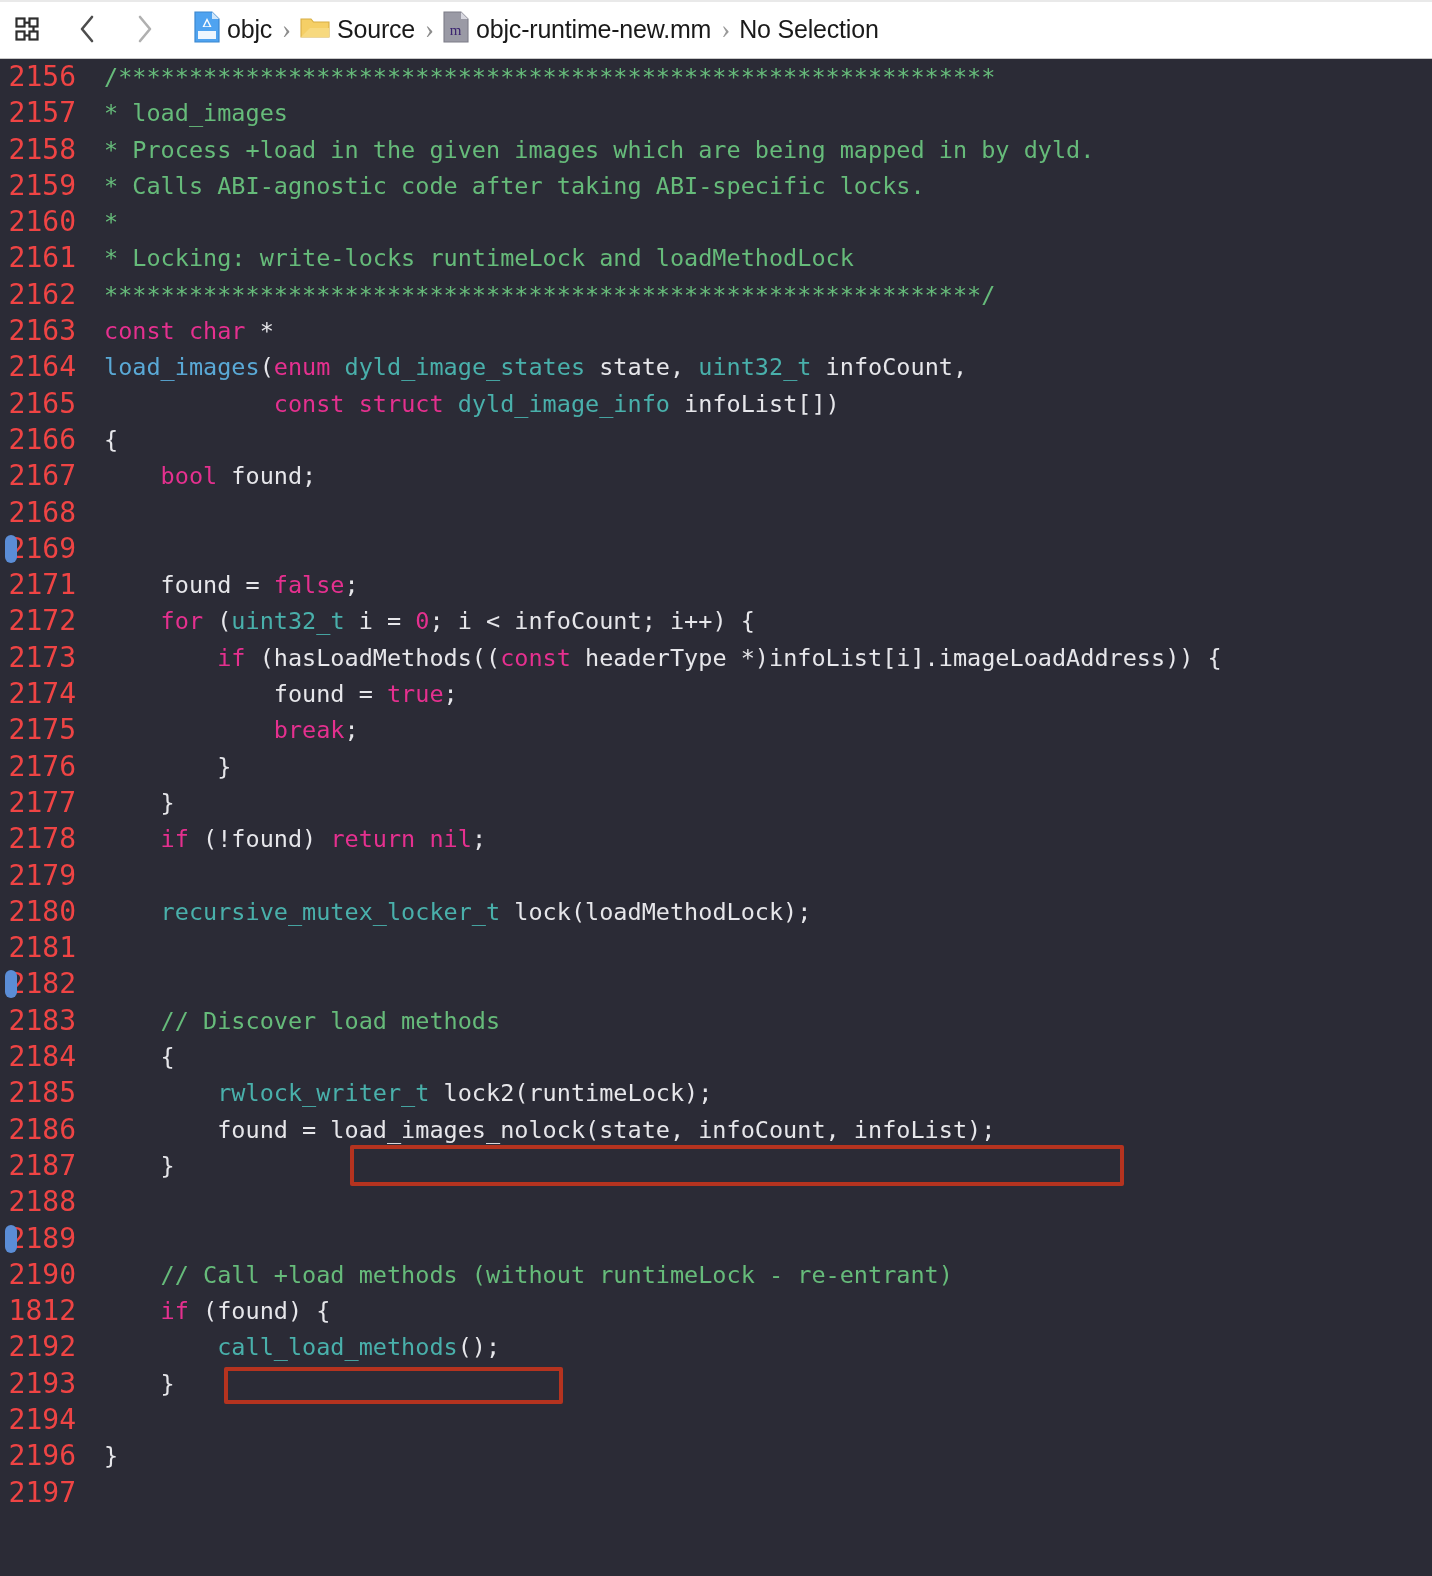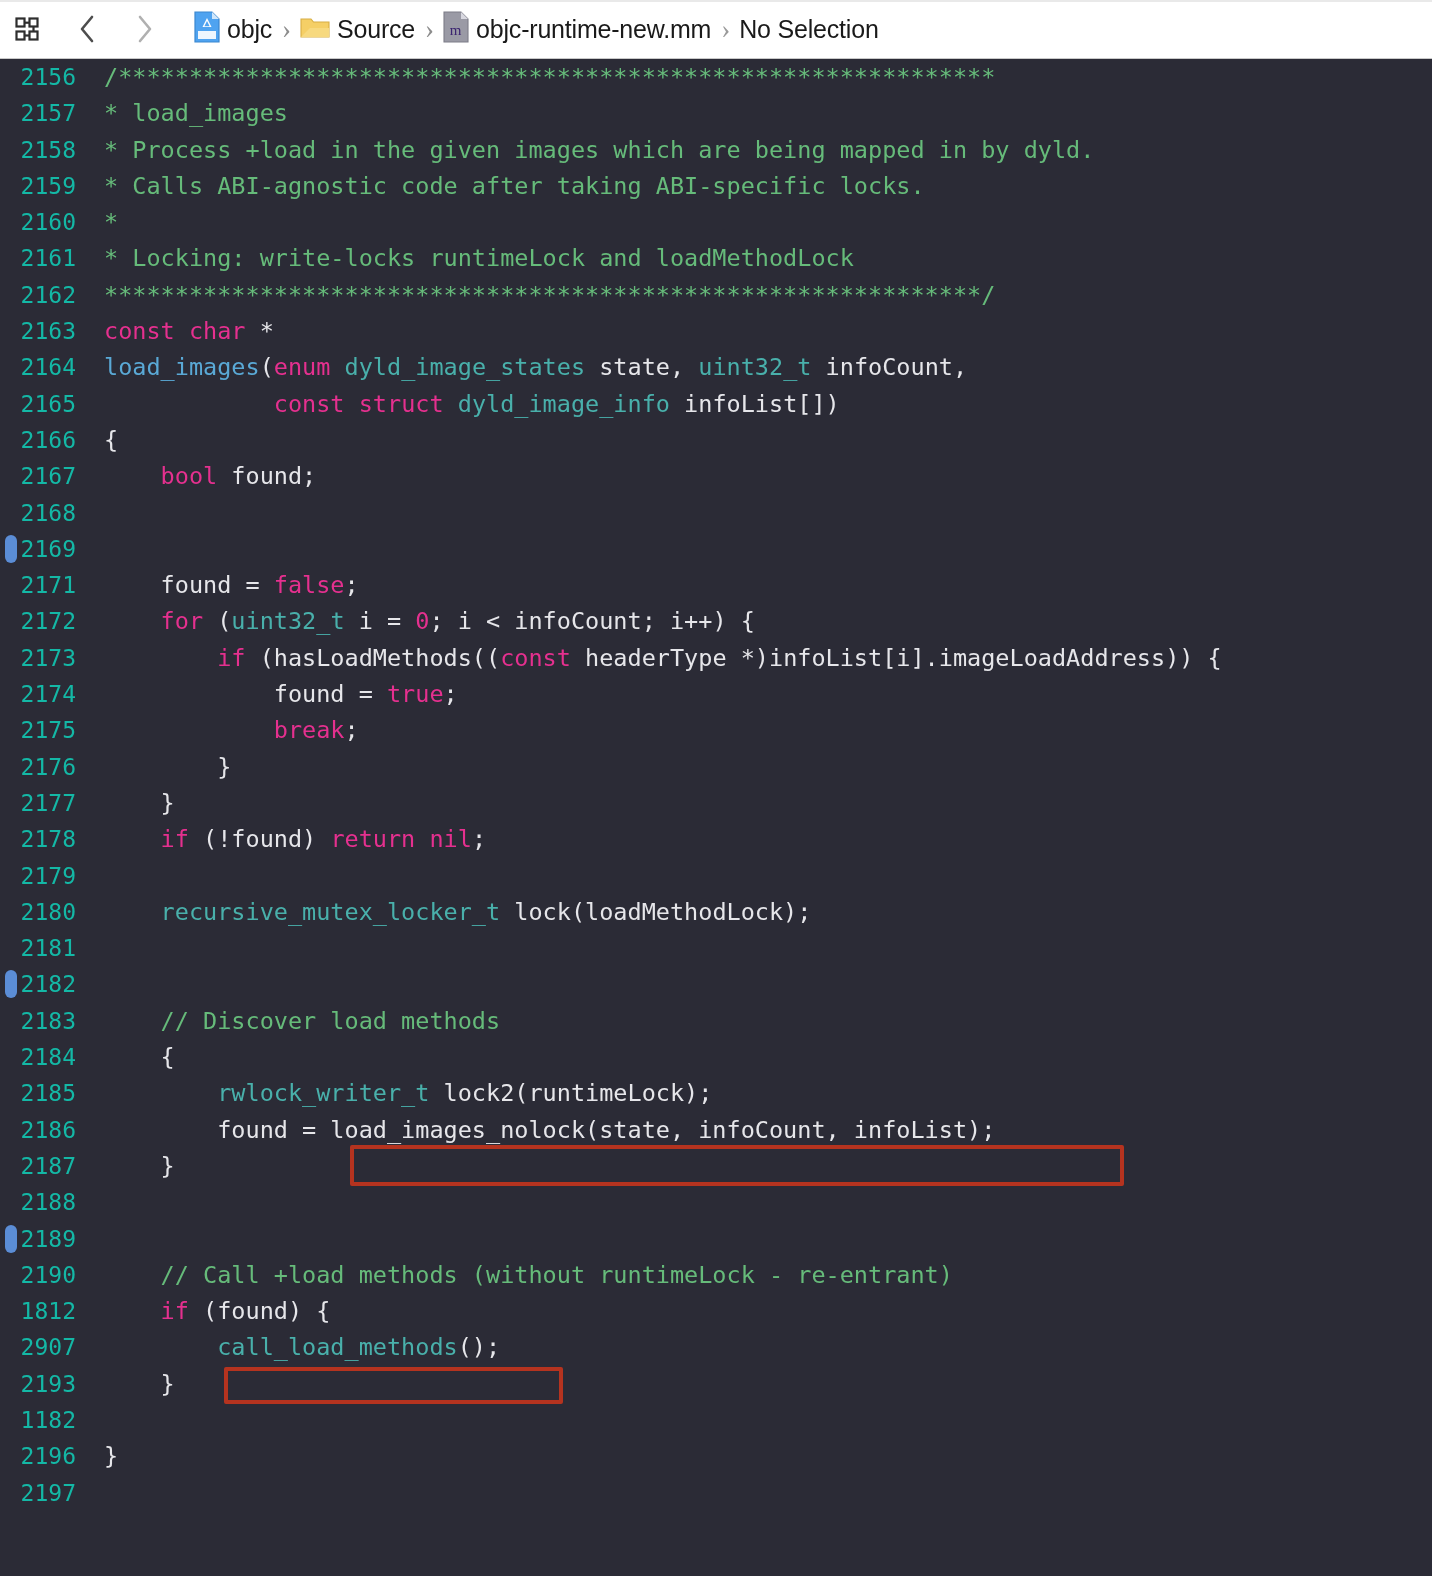--- a/index.html
+++ b/index.html
@@ -99,23 +99,23 @@
     font-size: 23.5px;
     line-height: 36.3px;
     white-space: pre;
   }
   .gutter {
     width: 86px;
     flex: none;
     text-align: right;
     padding-right: 10px;
     box-sizing: border-box;
-    color: #14b8a6;
+    color: #ef4444;
     font-family: "DejaVu Sans Mono", monospace;
-    font-size: 23px;
+    font-size: 28px;
     user-select: none;
   }
   .code {
     flex: 1;
     padding-left: 18px;
     color: #e6e6ea;
     white-space: pre;
     font-family: "DejaVu Sans Mono", monospace;
     letter-spacing: 0px;
   }
@@ -250,20 +250,20 @@
     <div class="line"><div class="marker"></div><div class="gutter">2182</div><div class="code"><span class="pl">    </span></div></div>
     <div class="line"><div class="gutter">2183</div><div class="code"><span class="pl">    </span><span class="cm">// Discover load methods</span></div></div>
     <div class="line"><div class="gutter">2184</div><div class="code"><span class="pl">    {</span></div></div>
     <div class="line"><div class="gutter">2185</div><div class="code"><span class="pl">        </span><span class="ty">rwlock_writer_t</span><span class="pl"> lock2(runtimeLock);</span></div></div>
     <div class="line"><div class="gutter">2186</div><div class="code"><span class="pl">        found = load_images_nolock(state, infoCount, infoList);</span></div></div>
     <div class="line"><div class="gutter">2187</div><div class="code"><span class="pl">    }</span></div></div>
     <div class="line"><div class="gutter">2188</div><div class="code"><span class="pl"></span></div></div>
     <div class="line"><div class="marker"></div><div class="gutter">2189</div><div class="code"><span class="pl">    </span></div></div>
     <div class="line"><div class="gutter">2190</div><div class="code"><span class="pl">    </span><span class="cm">// Call +load methods (without runtimeLock - re-entrant)</span></div></div>
     <div class="line"><div class="gutter">1812</div><div class="code"><span class="pl">    </span><span class="kw">if</span><span class="pl"> (found) {</span></div></div>
-    <div class="line"><div class="gutter">2907</div><div class="code"><span class="pl">        </span><span class="ty">call_load_methods</span><span class="pl">();</span></div></div>
+    <div class="line"><div class="gutter">2192</div><div class="code"><span class="pl">        </span><span class="ty">call_load_methods</span><span class="pl">();</span></div></div>
     <div class="line"><div class="gutter">2193</div><div class="code"><span class="pl">    }</span></div></div>
-    <div class="line"><div class="gutter">1182</div><div class="code"><span class="pl"></span></div></div>
+    <div class="line"><div class="gutter">2194</div><div class="code"><span class="pl"></span></div></div>
     <div class="line"><div class="gutter">2196</div><div class="code"><span class="pl">}</span></div></div>
     <div class="line"><div class="gutter">2197</div><div class="code"><span class="pl"></span></div></div>
     <div class="annot" style="left: 350px; top: 1086px; width: 774px; height: 41px;"></div>
     <div class="annot" style="left: 224px; top: 1308px; width: 339px; height: 37px;"></div>
   </div>
 
 </body></html>

